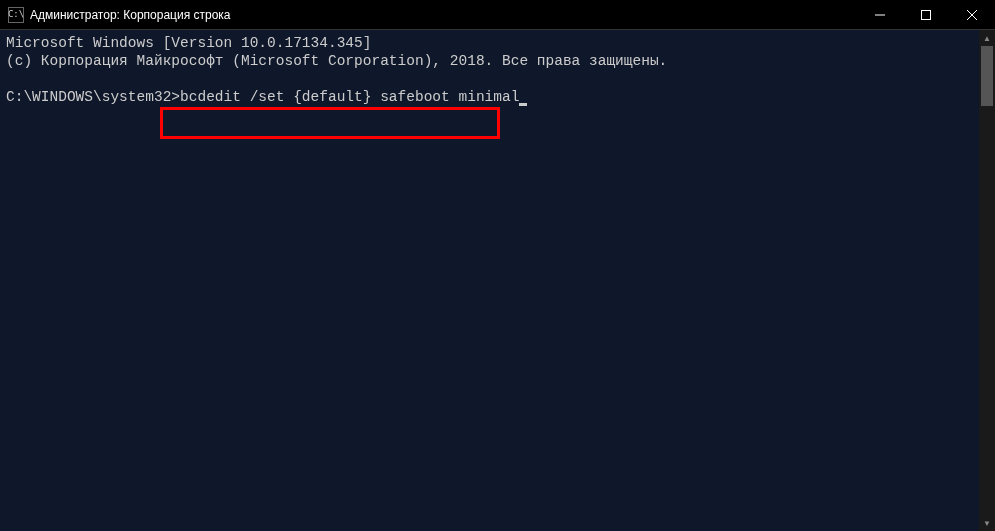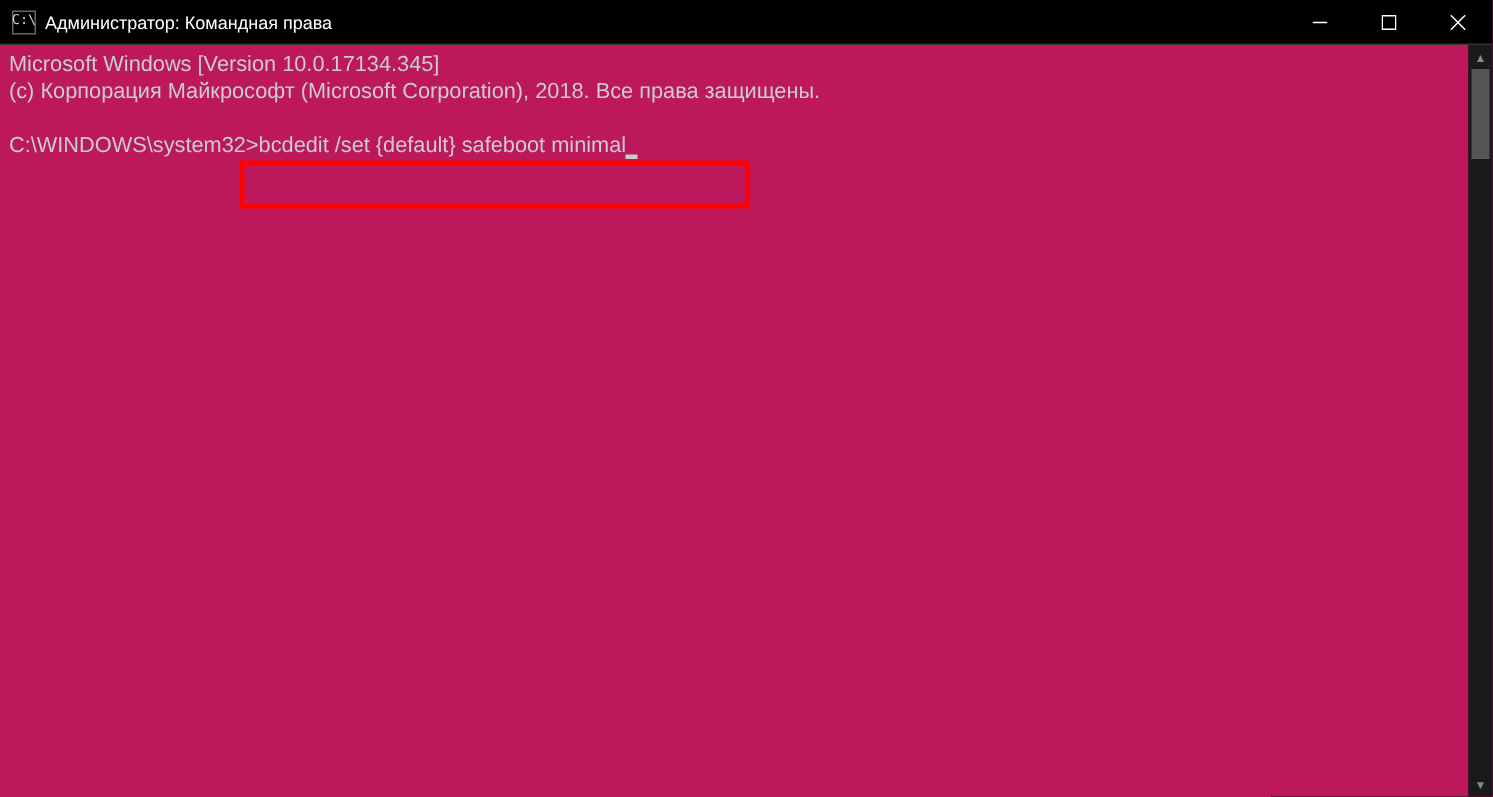--- a/index.html
+++ b/index.html
@@ -62,23 +62,23 @@
       cursor: pointer;
     }
     .title-btn svg { width: 10px; height: 10px; }
     .content-wrap {
       flex: 1;
       display: flex;
       position: relative;
     }
     .terminal {
       flex: 1;
-      background: #be185d;
+      background: #0f172a;
       padding: 4px 6px;
-      font-family: Liberation Sans, sans-serif;
+      font-family: Liberation Mono, monospace;
       font-size: 14.5px;
       line-height: 1.25;
       color: #ccc;
       white-space: pre;
       overflow: hidden;
     }
     .terminal .line { white-space: pre; }
     .prompt-line {
       display: inline-block;
     }
@@ -129,21 +129,21 @@
       background: #555;
     }
   </style>
 </head>
 <body>
 
 <div class="window">
   <div class="titlebar">
     <div class="title-left">
       <div class="cmd-icon">C:\</div>
-      <div class="window-title">Администратор: Командная права</div>
+      <div class="window-title">Администратор: Корпорация строка</div>
     </div>
     <div class="title-buttons">
       <div class="title-btn">
         <svg viewBox="0 0 10 10">
             <line x1="0" y1="5" x2="10" y2="5" stroke="#fff" stroke-width="1"></line>
           </svg>
       </div>
       <div class="title-btn">
         <svg viewBox="0 0 10 10">
             <rect x="0.5" y="0.5" width="9" height="9" fill="none" stroke="#fff" stroke-width="1"></rect>

